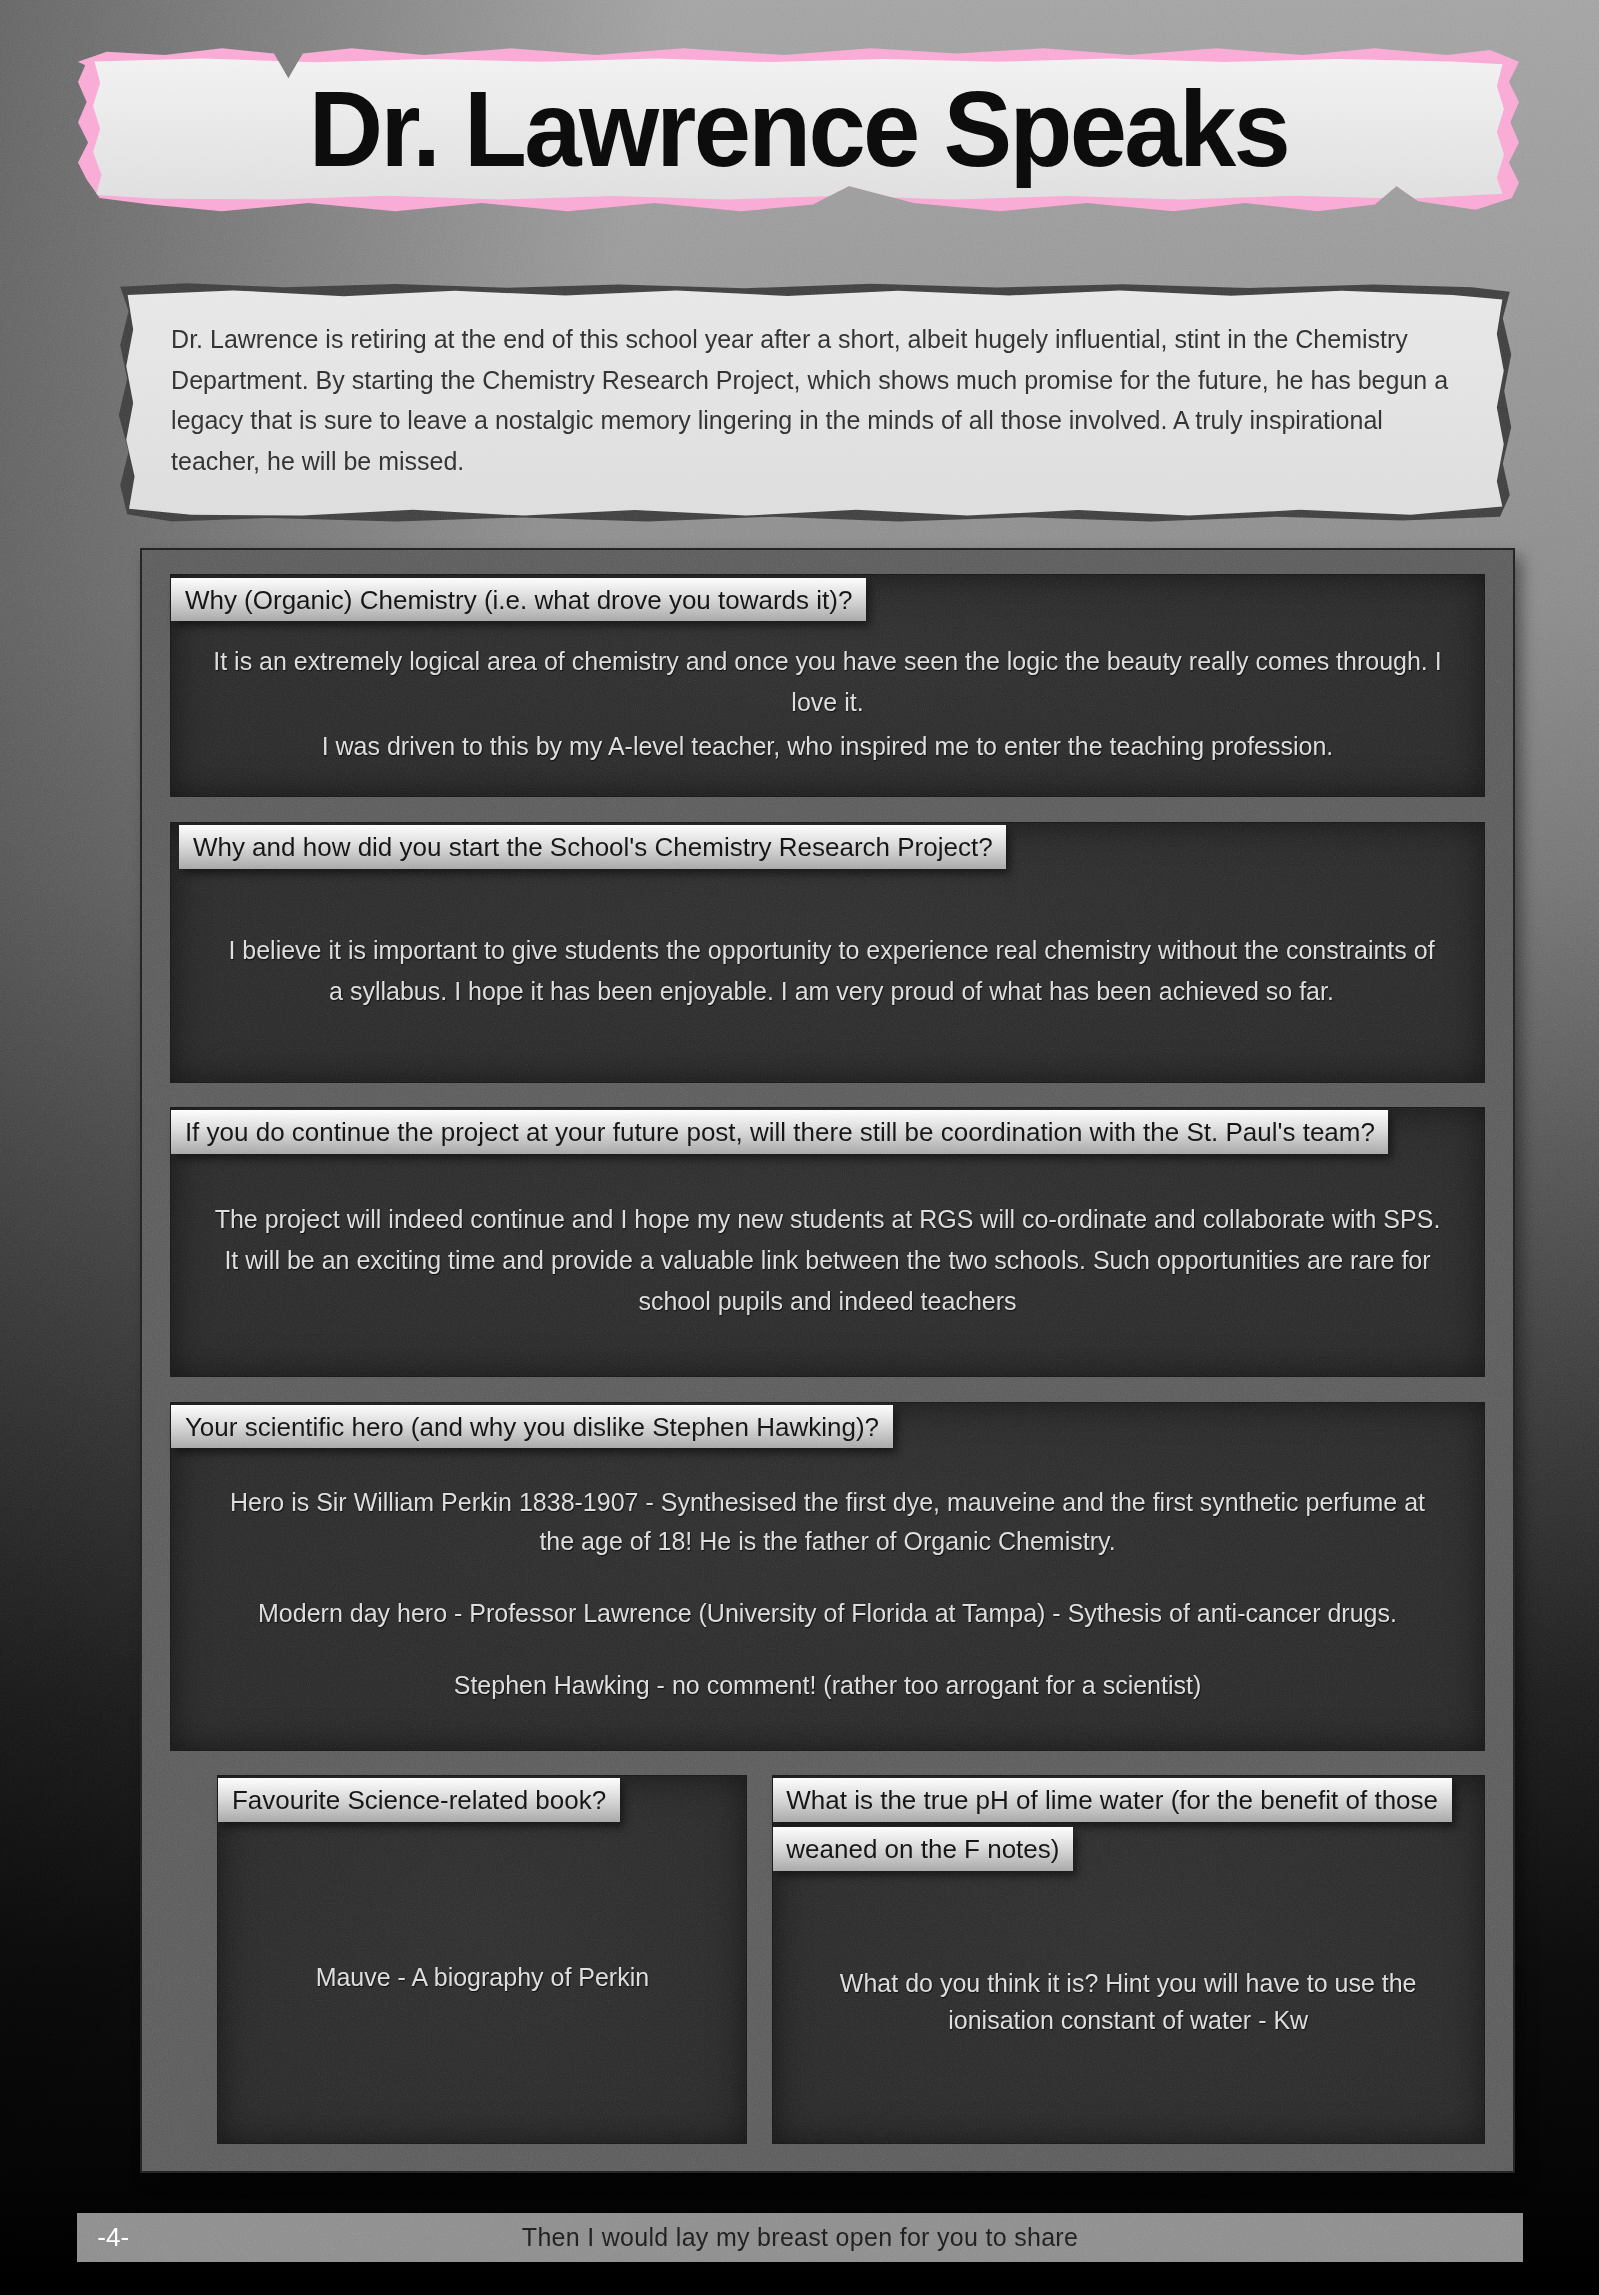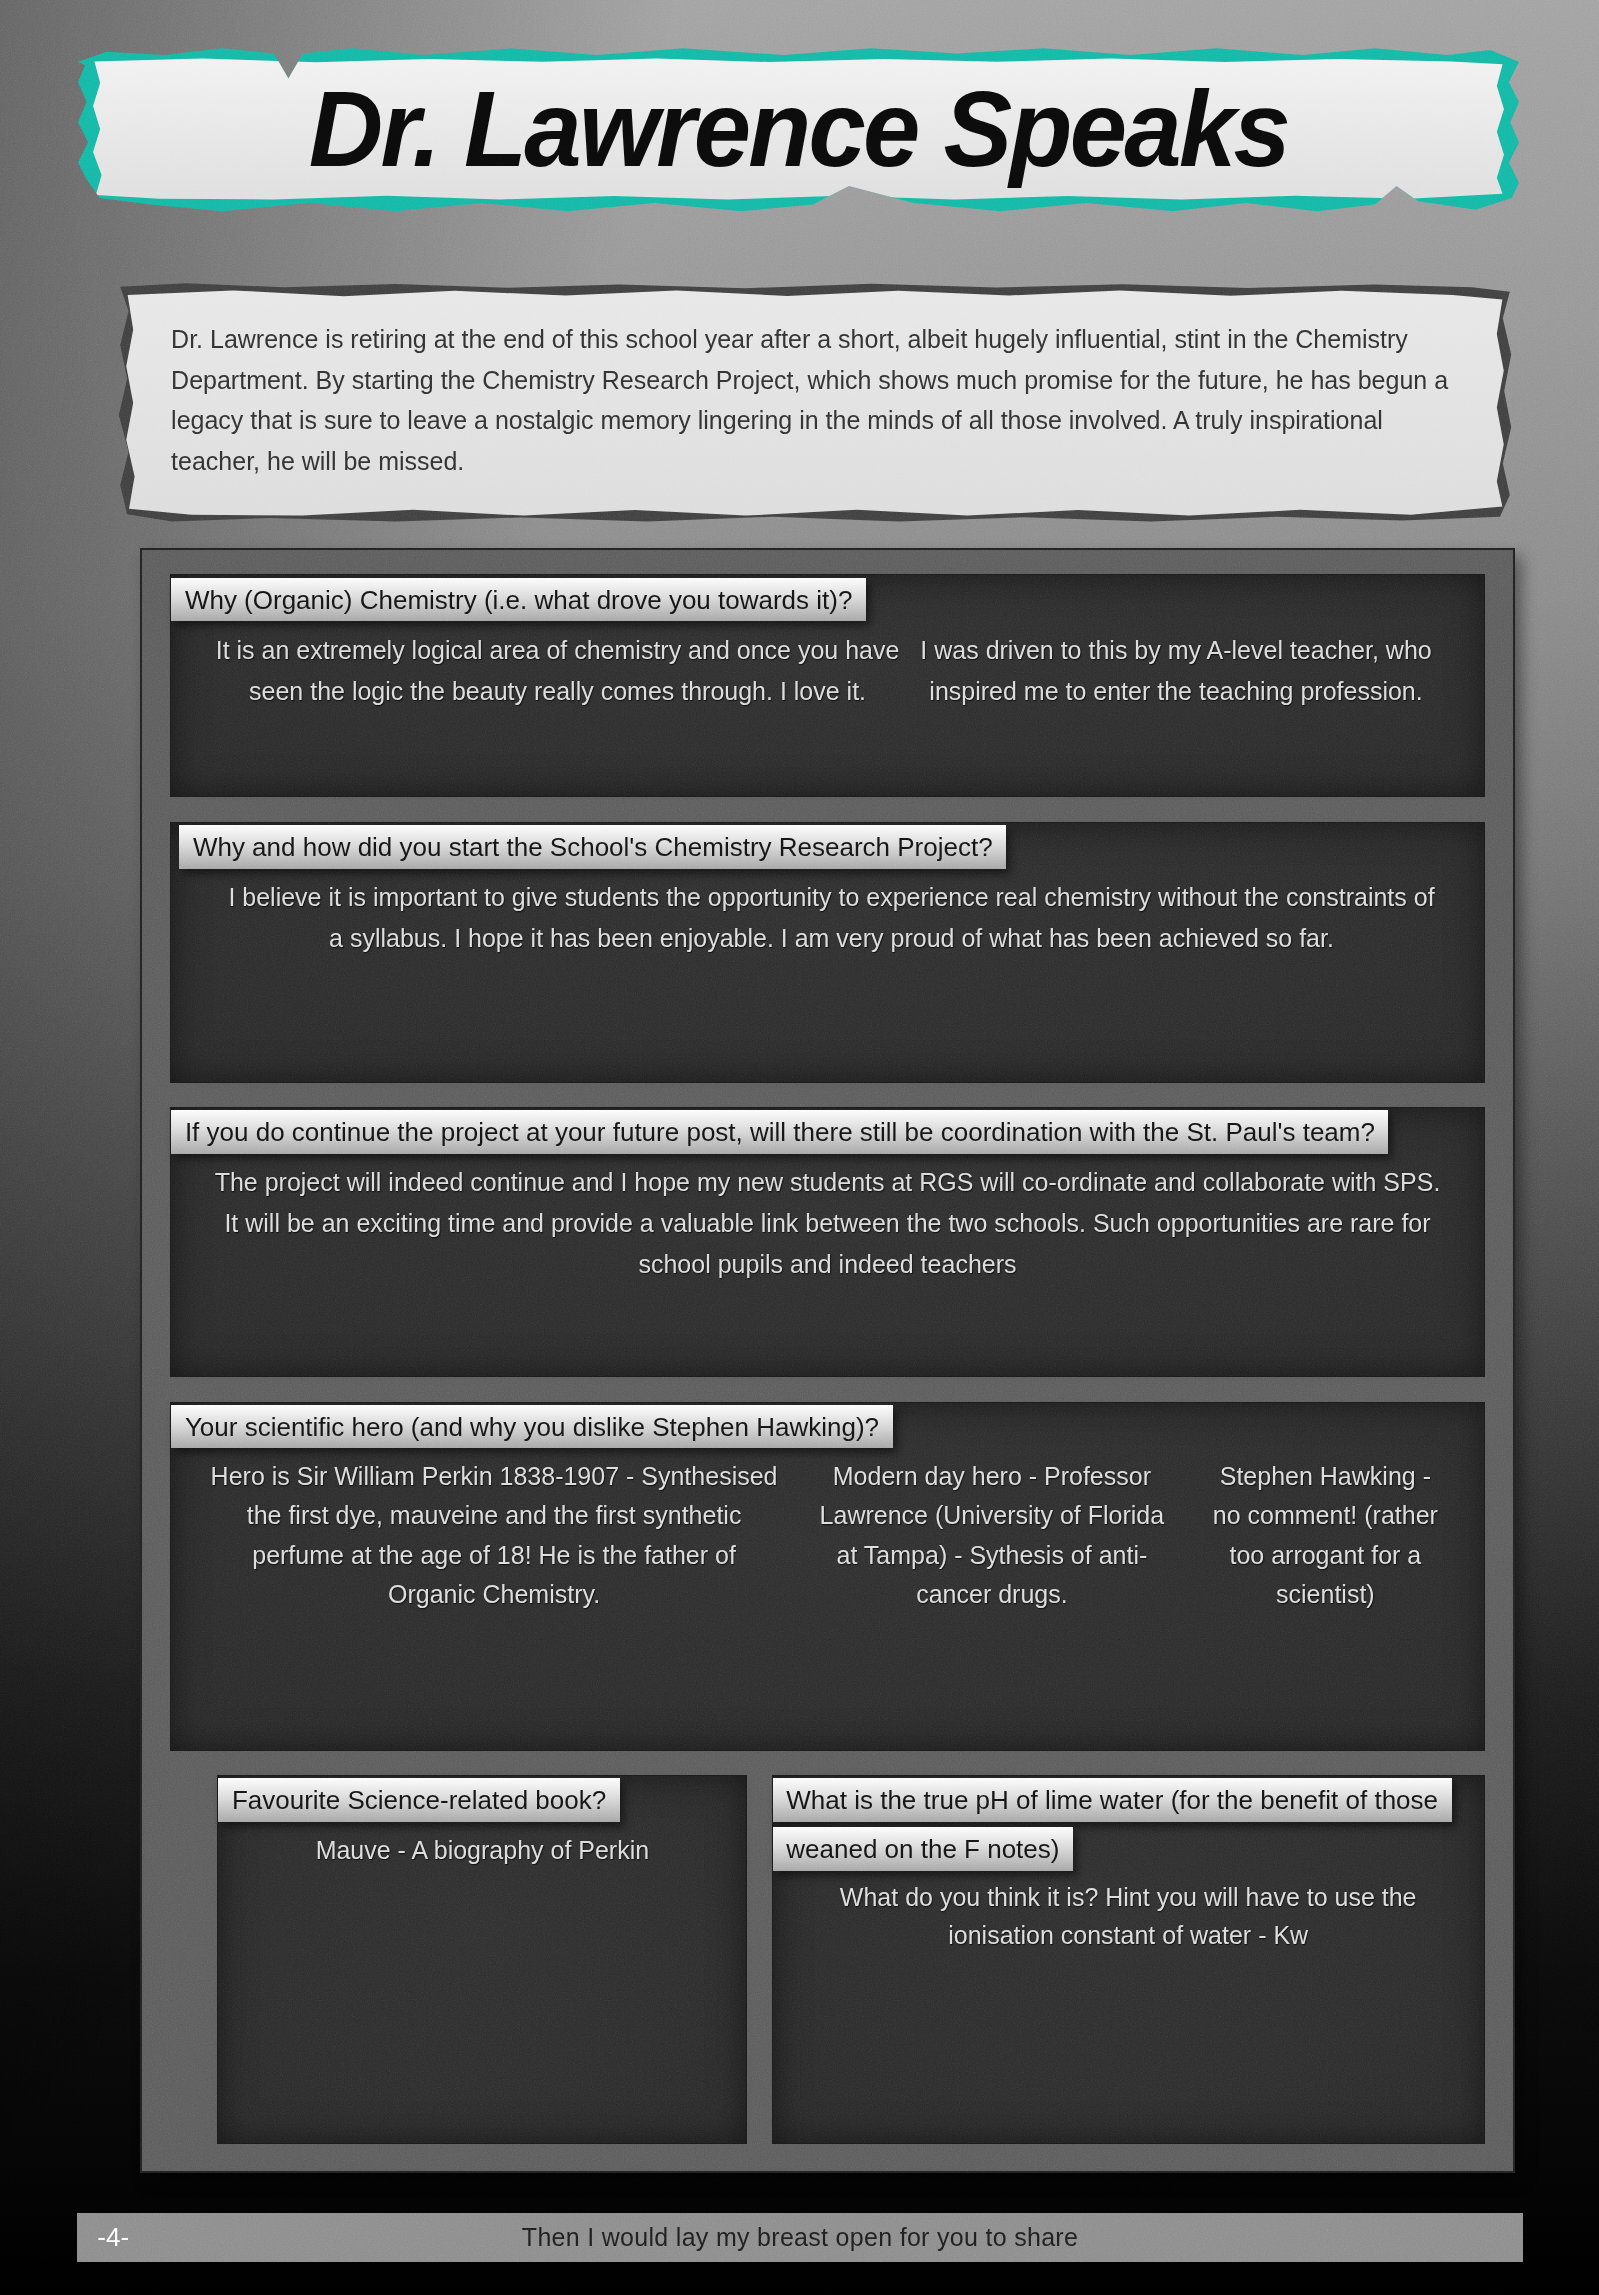--- a/index.html
+++ b/index.html
@@ -13,23 +13,22 @@
       linear-gradient(180deg,#a2a2a2 0%,#979797 14%,#8b8b8b 26%,#757575 38%,#565656 50%,#383838 62%,#1d1d1d 74%,#0a0a0a 86%,#000 100%);
     font-family:"Liberation Sans", sans-serif;
   }
 
   
   .grain{position:absolute;inset:0;width:1599px;height:2295px;z-index:9;mix-blend-mode:soft-light;opacity:.85;pointer-events:none;}
 
   
   .banner{
     position:absolute;left:78px;top:45px;width:1441px;height:168px;z-index:2;
-    background:#14b8a6;
+    background:#f9a8d4;
     clip-path:polygon(0% 10%,2% 4%,6% 6%,10% 2%,13.6% 5%,14.6% 20%,15.6% 5%,19% 2%,24% 6%,30% 2%,36% 6%,42% 2%,49% 6%,55% 2%,61% 5%,67% 2%,73% 6%,79% 2%,85% 6%,90% 2%,95% 6%,98% 3%,100% 10%,99.3% 22%,100% 34%,99.4% 46%,100% 58%,99.3% 70%,100% 82%,99.5% 91%,97% 98%,93% 93%,91.5% 84%,90% 95%,86% 99%,81% 94%,76% 99%,70% 94%,64% 99%,58% 94%,53.5% 84%,51% 95%,46% 99%,40% 94%,34% 99%,28% 94%,22% 99%,16% 94%,10% 99%,5% 95%,1.5% 91%,0.6% 80%,0% 70%,0.7% 58%,0% 46%,0.6% 34%,0% 22%,0.5% 12%);
-    font-style:italic;
   }
   .banner-paper{
     position:absolute;inset:12.2px 10.8px;
     background:linear-gradient(180deg,#f1f1f1,#dedede);
     clip-path:polygon(0.4% 3%,8% 1%,16% 3.5%,24% 1.2%,32% 3.2%,40% 1%,48% 3.4%,56% 1.2%,64% 3.2%,72% 1%,80% 3.3%,88% 1.2%,96% 3%,99.6% 5%,99.2% 20%,99.7% 36%,99.2% 52%,99.7% 68%,99.2% 84%,99.6% 95%,93% 98.6%,85% 96.5%,77% 99%,69% 96.6%,61% 99%,53% 96.5%,45% 99%,37% 96.6%,29% 99%,21% 96.5%,13% 99%,5% 98.6%,0.5% 96%,0.9% 82%,0.3% 66%,0.8% 50%,0.3% 34%,0.8% 18%);
     display:flex;align-items:center;justify-content:center;
   }
   .banner-title{
     font-size:103px;font-weight:700;letter-spacing:-2.7px;color:#0a0a0a;
     transform:scaleY(1.05);white-space:nowrap;
@@ -82,21 +81,21 @@
     line-height:1.88;
   }
   .q-label{
     display:inline;
     -webkit-box-decoration-break:clone;box-decoration-break:clone;
     background:linear-gradient(180deg,#fdfdfd 0%,#dadada 45%,#a6a6a6 100%);
     color:#121212;font-size:26px;font-weight:300;
     padding:6.8px 13.5px;
   }
   .answers{
-    flex:1;display:flex;flex-direction:row;justify-content:center;
+    flex:1;display:flex;flex-direction:column;justify-content:center;
     padding:5.4px 39px 17.6px 39px;gap:2.7px;
     text-align:center;color:#dcdcdc;font-weight:300;
     font-size:25px;line-height:1.64;
     text-shadow:0.7px 1.4px 1.4px rgba(0,0,0,0.8);
   }
   .answers p{margin:0;}
   .gap-wide{gap:32.5px;line-height:1.58;}
   .tight{line-height:1.5;padding-left:54px;padding-right:54px;}
 
   

